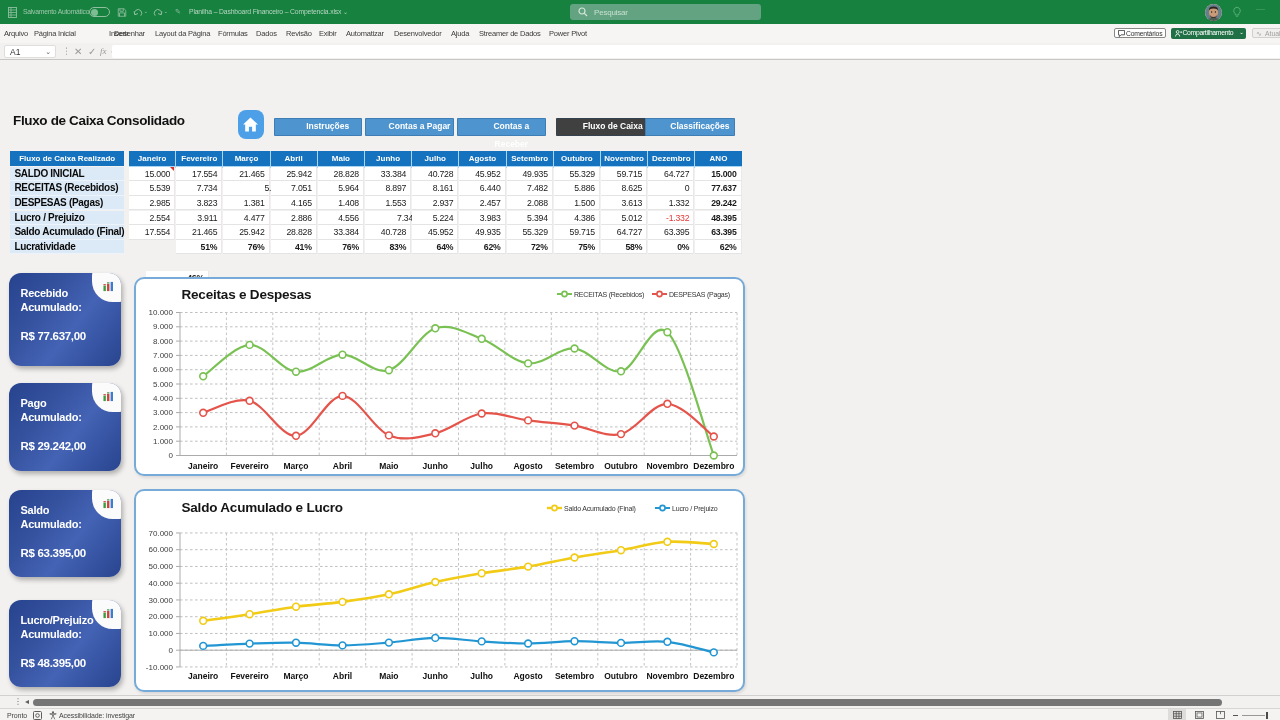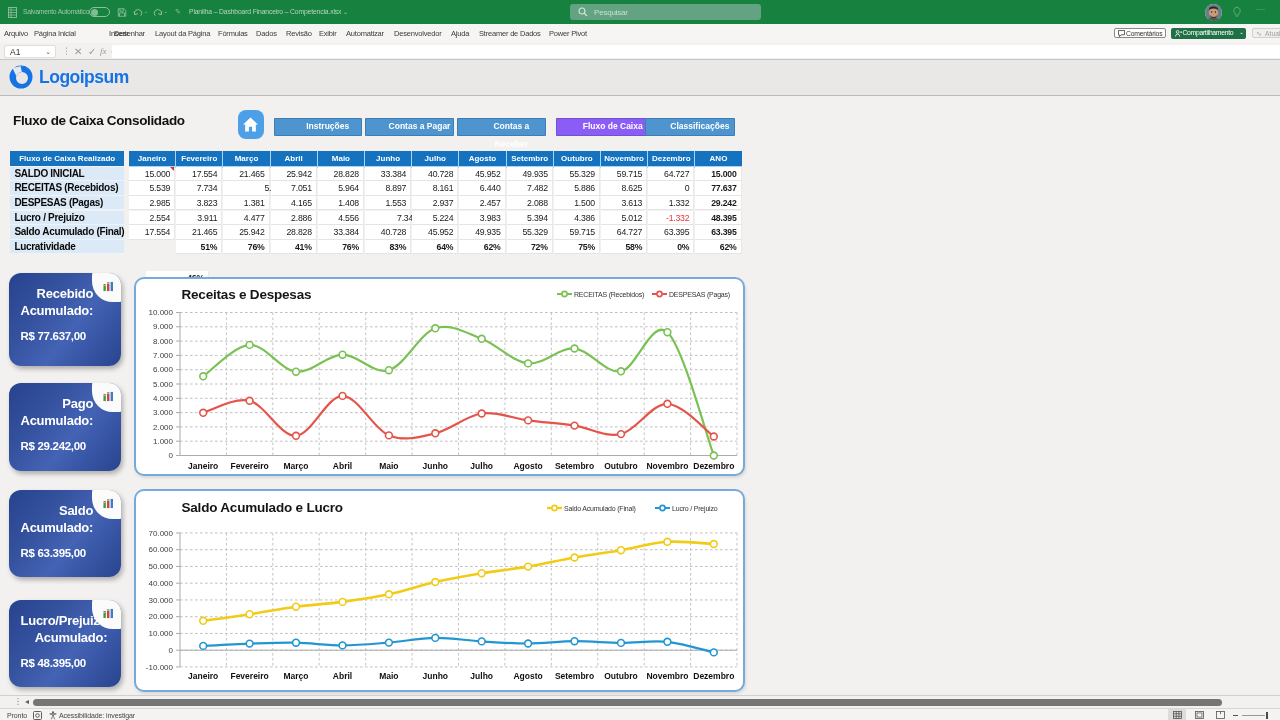--- a/index.html
+++ b/index.html
@@ -40,21 +40,21 @@
 .th { position:absolute; background:#1472BF; color:#fff; font-size:8px; font-weight:bold; text-align:center; line-height:15.8px; }
 .tl { position:absolute; background:#DCE9F6; color:#0A0A0A; font-size:10px; letter-spacing:-0.3px; font-weight:bold; padding-left:4px; line-height:14.6px; border-bottom:1px solid #EDF3FA; white-space:nowrap; }
 .td { position:absolute; background:#fff; color:#1A1A1A; font-size:8.7px; letter-spacing:-0.2px; text-align:right; padding-right:4px; line-height:14.6px; border-bottom:1px solid #E4E4E4; border-right:1px solid #E9E9E9; }
 .td.b { font-weight:bold; }
 .cm { position:absolute; right:0; top:0; width:0; height:0; border-left:4px solid transparent; border-top:4px solid #D32F2F; }
 
 
 .card { position:absolute; left:8.5px; width:112px; border-radius:12px; background:linear-gradient(128deg,#27438E 0%,#35529F 32%,#4463B4 58%,#33519F 82%,#2A458F 100%); box-shadow:2px 3px 5px rgba(0,0,0,0.28); overflow:hidden; }
 .notch { position:absolute; right:-17px; top:-17px; width:46px; height:46px; background:#FBFBFB; border-radius:45%; }
 .cicon { position:absolute; right:7px; top:8px; width:11px; height:11px; }
-.clabel { position:absolute; left:12px; top:13px; color:#fff; font-size:13px; letter-spacing:-0.25px; font-weight:bold; line-height:1.3;text-align:right; }
+.clabel { position:absolute; left:12px; top:13px; color:#fff; font-size:11px; letter-spacing:-0.25px; font-weight:bold; line-height:1.3; }
 .cval { position:absolute; left:12px; top:57px; color:#fff; font-size:11.5px; letter-spacing:-0.3px; font-weight:bold; }
 
 
 .chartcard { position:absolute; left:134px; width:611px; background:#fff; border:2px solid #76ABD9; border-radius:10px; box-shadow:1px 2px 3px rgba(0,0,0,0.10); }
 .ctitle { position:absolute; font-size:13.5px; letter-spacing:-0.2px; font-weight:bold; color:#151515; }
 .gh { stroke:#C0C0C0; stroke-width:1; stroke-dasharray:2.6 2.4; }
 .gv { stroke:#C4C4C4; stroke-width:1; stroke-dasharray:2.6 2.4; }
 .yl { font-size:8px; fill:#404040; text-anchor:end; }
 .xl { font-size:8.5px; font-weight:bold; fill:#111; text-anchor:middle; }
 .mk { fill:#fff; stroke-width:1.6; }
@@ -158,39 +158,31 @@
 <div id="fbar">
   <div id="namebox">A1 <span style="position:absolute;right:4px;top:0;color:#605E5C;font-size:7px;">⌄</span></div>
   <span class="fico" style="left:62px;">⋮</span>
   <span class="fico" style="left:74px;font-size:10px;">✕</span>
   <span class="fico" style="left:88px;font-size:10px;">✓</span>
   <span class="fico" style="left:100px;font-style:italic;font-family:'Liberation Serif',serif;">fx</span>
   <span class="fico" style="left:110px;font-size:6px;">⌄</span>
   <div id="fxfield"></div>
 </div>
 
-<div id="logoband">
-  <svg style="position:absolute;left:9px;top:5px;" width="24" height="24" viewBox="0 0 48 48">
-    <path d="M24 1 A23 23 0 1 0 24 47 A23 23 0 1 0 24 1 Z M26 14 A12 12 0 1 1 26 38 A12 12 0 1 1 26 14 Z" fill="#1573E6" fill-rule="evenodd"></path>
-    <path d="M7 6 L28.5 1 L25.8 14 A12 12 0 0 0 14.8 22.5 Z" fill="#E9E8E6"></path>
-    <path d="M23 1.3 L33 3.4 L27 14.1 L25.8 14 Z" fill="#1573E6"></path>
-  </svg>
-  <div id="logotext">Logoipsum</div>
-</div>
 
 <div id="h1title">Fluxo de Caixa Consolidado</div>
 <div id="homebtn">
       <svg style="position:absolute;left:4.7px;top:6px;" width="17" height="17" viewBox="0 0 16 16">
         <path d="M8 1.5 L15 8 H13 V14.5 H9.5 V10 H6.5 V14.5 H3 V8 H1 Z" fill="#fff"></path>
       </svg>
     </div>
 <div class="navbtn" style="left:273.5px;width:88.5px;background:#4E95CF;">Instruções</div>
 <div class="navbtn" style="left:365.0px;width:89.0px;background:#4E95CF;">Contas a Pagar</div>
 <div class="navbtn" style="left:456.7px;width:89.3px;background:#4E95CF;">Contas a Receber</div>
-<div class="navbtn" style="left:556px;width:93.4px;background:#8b5cf6;">Fluxo de Caixa</div>
+<div class="navbtn" style="left:556px;width:93.4px;background:#404040;">Fluxo de Caixa</div>
 <div class="navbtn" style="left:645.0px;width:89.7px;background:#4E95CF;">Classificações</div>
 
 <div style="position:absolute;left:129.0px;top:150.7px;width:612.6px;height:17.0px;background:#A9D5F2;"></div>
 <div class="th" style="left:10.4px;top:150.7px;width:113.6px;height:15.8px;">Fluxo de Caixa Realizado</div>
 <div class="th" style="left:129.0px;top:150.7px;width:46.2px;height:15.8px;">Janeiro</div>
 <div class="th" style="left:176.2px;top:150.7px;width:46.2px;height:15.8px;">Fevereiro</div>
 <div class="th" style="left:223.4px;top:150.7px;width:46.2px;height:15.8px;">Março</div>
 <div class="th" style="left:270.6px;top:150.7px;width:46.2px;height:15.8px;">Abril</div>
 <div class="th" style="left:317.8px;top:150.7px;width:46.2px;height:15.8px;">Maio</div>
 <div class="th" style="left:365.0px;top:150.7px;width:46.2px;height:15.8px;">Junho</div>

